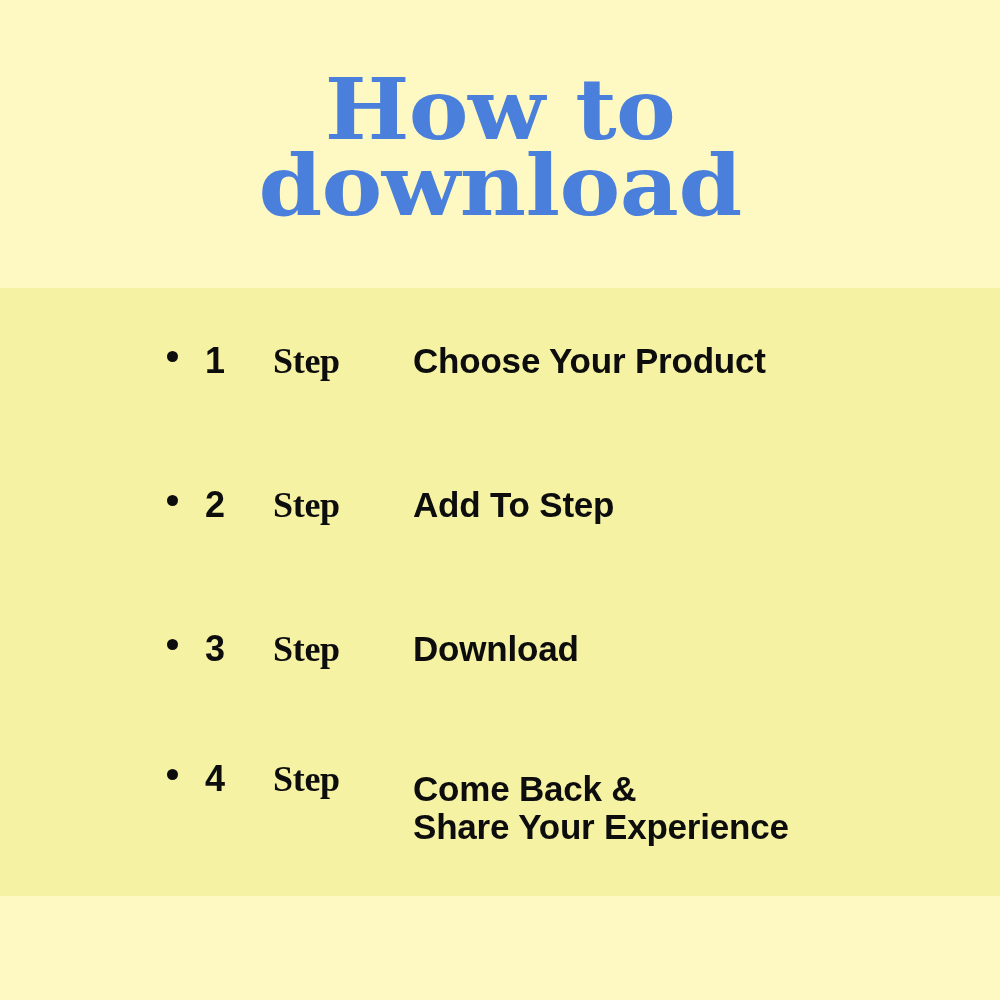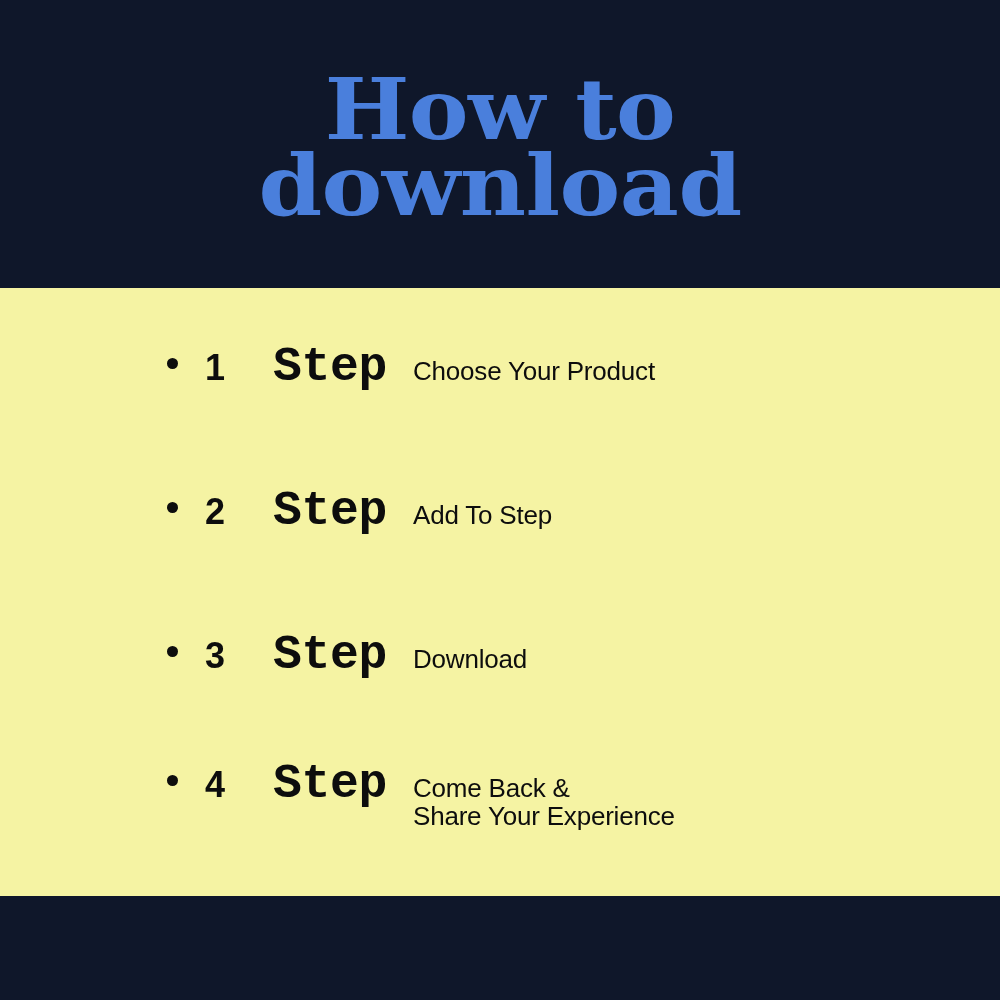--- a/index.html
+++ b/index.html
@@ -109,46 +109,46 @@
     font-family: "Liberation Sans", sans-serif;
     font-weight: 700;
     font-size: 36px;
     line-height: 1;
     letter-spacing: 0px;
   }
 
   .step-word {
     flex: 0 0 auto;
     width: 140px;
-    font-family: Liberation Mono, monospace;
+    font-family: Liberation Serif, serif;
     font-weight: 700;
-    font-size: 48px;
+    font-size: 36px;
     line-height: 1;
     letter-spacing: -0.3px;
   }
 
   .step-desc {
     flex: 1 1 auto;
     font-family: "Liberation Sans", sans-serif;
-    font-weight: 400;
-    font-size: 26px;
+    font-weight: 700;
+    font-size: 35px;
     line-height: 1.0;
     letter-spacing: -0.2px;
     white-space: pre-line;
   }
   .step-row-4 .step-desc {
     line-height: 1.08;
     position: relative;
-    top: 0px;
+    top: 10px;
   }
 </style>
 </head>
 <body>
 
-<div id="poster" style="background: #0f172a;">
+<div id="poster" style="background: #fef9c3;">
 
   <div class="title-block">
     <span class="title-line title-line-1" style="color: rgb(74, 127, 220);">How to</span>
     <span class="title-line title-line-2" style="color: rgb(74, 127, 220);">download</span>
   </div>
 
   <div class="yellow-band" style="background: rgb(245, 243, 163);">
 
     <ul class="steps-list">
 

